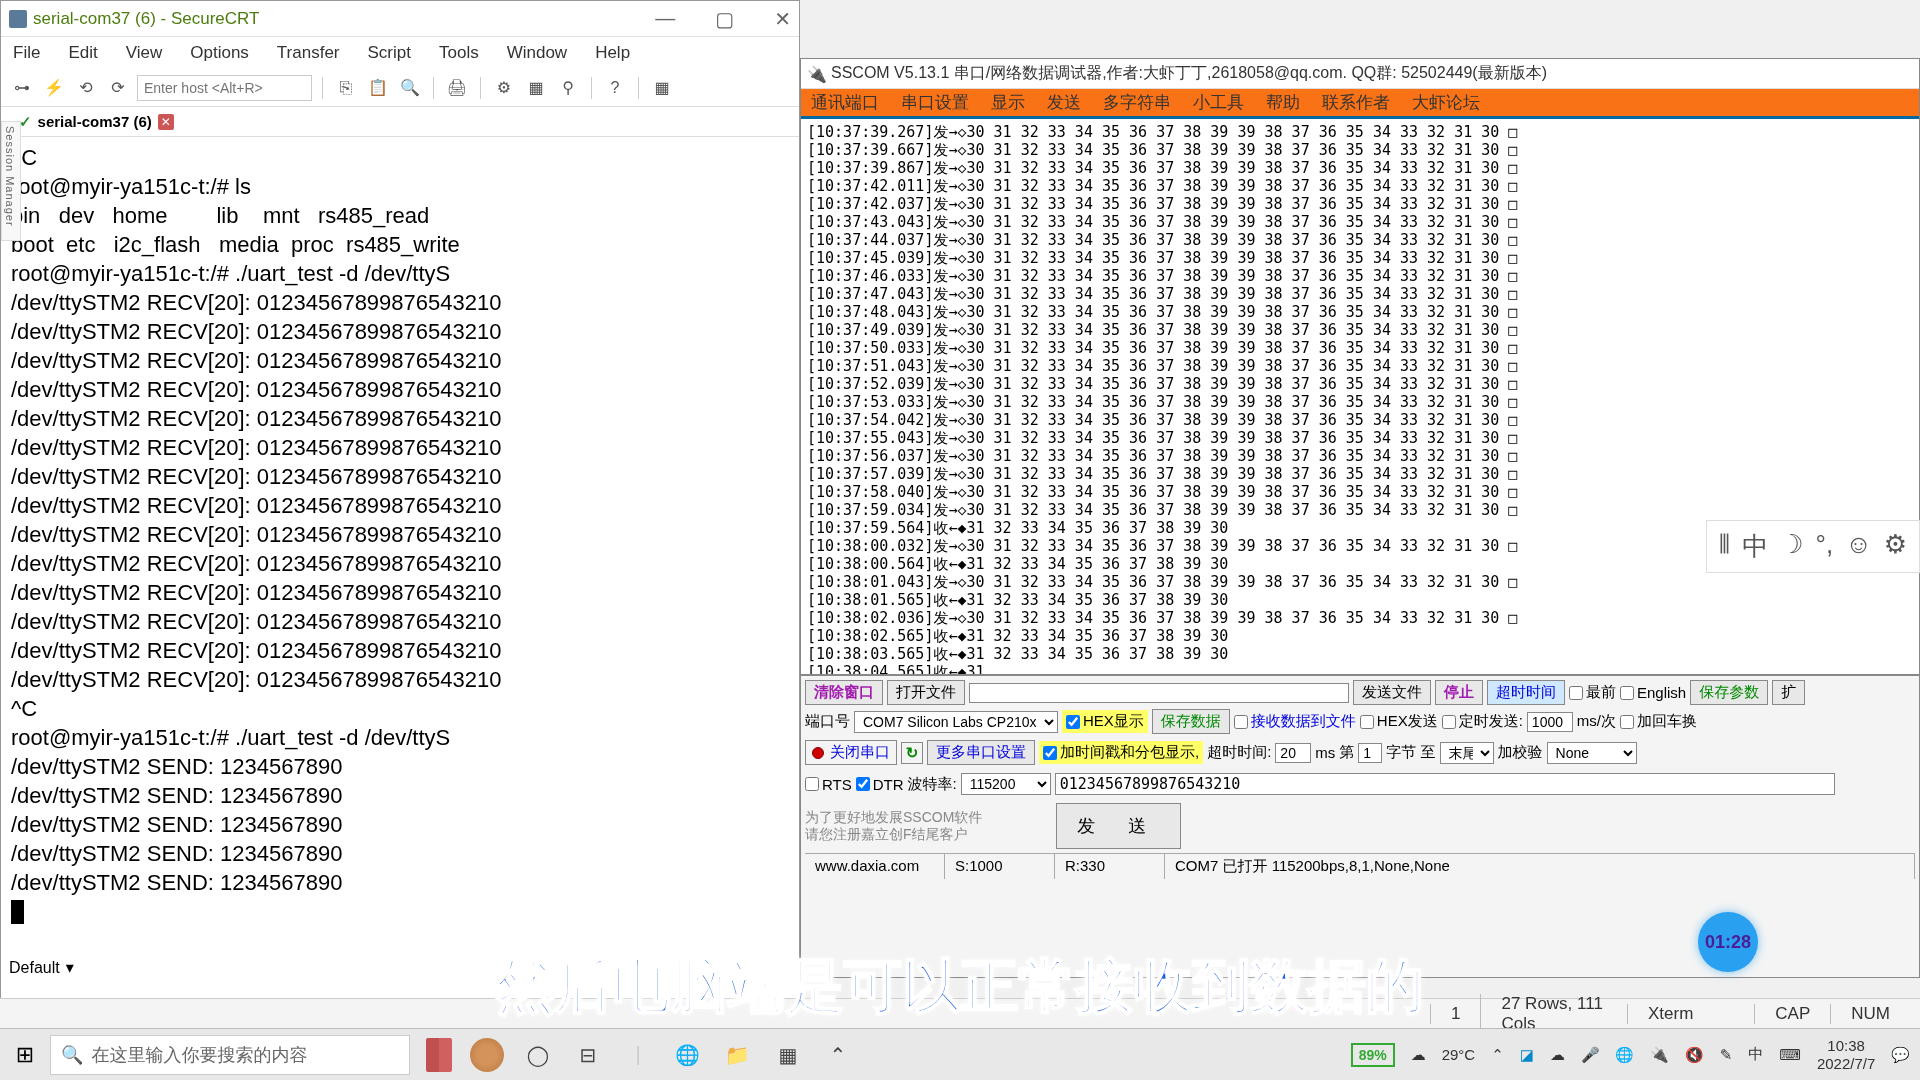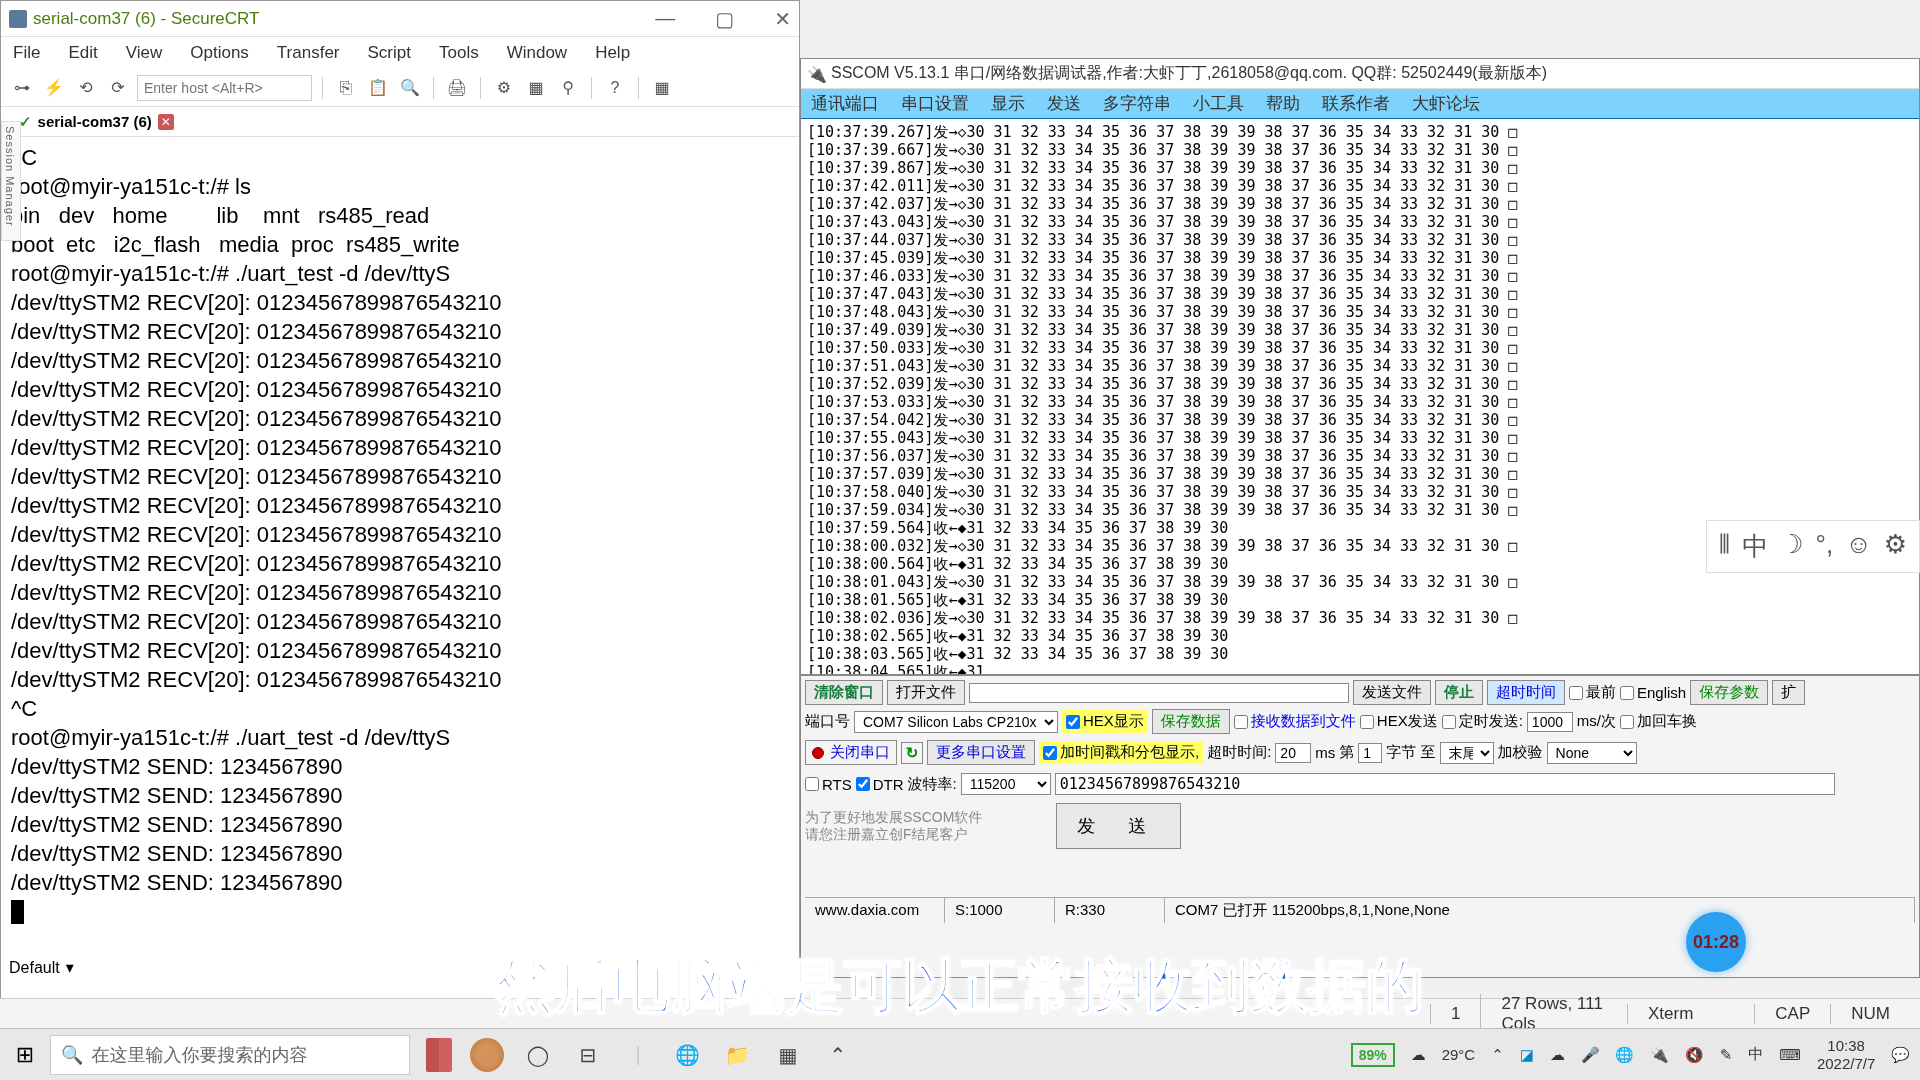--- a/index.html
+++ b/index.html
@@ -24,55 +24,55 @@
 .securecrt .terminal { padding: 6px 10px; font-family: "Consolas", monospace; font-size: 22px; line-height: 29px; color: #000; white-space: pre; background: #fff; height: calc(100% - 200px); overflow: hidden; }
 .securecrt .terminal .cursor { display: inline-block; width: 13px; height: 24px; background: #000; vertical-align: text-bottom; }
 .securecrt .sidemanager { position: absolute; left: 0; top: 120px; width: 20px; height: 120px; background: #f8f8f8; border: 1px solid #ddd; writing-mode: vertical-lr; font-size: 11px; color: #666; padding: 4px 2px; text-orientation: mixed; letter-spacing: 1px; }
 .securecrt .statusbar-top { position: absolute; bottom: 52px; left: 8px; display: flex; align-items: center; gap: 6px; font-size: 16px; }
 .securecrt .statusbar { position: absolute; bottom: 4px; left: 0; width: 100%; height: 26px; display: flex; align-items: center; padding: 0 10px; font-size: 16px; color: #444; }
 
 
 .sscom { position: absolute; left: 800px; top: 58px; width: 1120px; height: 920px; background: #f4f4f4; border: 1px solid #888; }
 .sscom .titlebar { height: 30px; display: flex; align-items: center; padding: 0 6px; font-size: 16px; color: #333; background: #fff; border-bottom: 1px solid #ddd; }
 .sscom .titlebar .icon { width: 18px; height: 18px; margin-right: 6px; display: inline-block; }
-.sscom .menubar { height: 30px; display: flex; align-items: center; gap: 22px; padding: 0 10px; font-size: 17px; color: #333; background: #7dd3fc; border-bottom: 1px solid #0369a1; }
+.sscom .menubar { height: 30px; display: flex; align-items: center; gap: 22px; padding: 0 10px; font-size: 17px; color: #333; background: #f97316; border-bottom: 3px solid #0369a1; }
 .sscom .log { background: #fff; font-family: "Consolas", monospace; font-size: 15px; line-height: 18px; padding: 4px 6px; height: 555px; overflow: hidden; white-space: pre; color: #000; }
 .sscom .controls { border-top: 2px solid #888; padding: 2px 4px; font-size: 15px; }
 .sscom .row { display: flex; align-items: center; gap: 4px; padding: 2px 0; flex-wrap: nowrap; }
 .sscom .btn { border: 1px solid #888; background: #e8e8e8; padding: 2px 8px; font-size: 15px; cursor: default; }
-.sscom .btn.red { color: #15803d; font-weight: bold; }
+.sscom .btn.red { color: #a21caf; font-weight: bold; }
 .sscom .btn.green { color: #080; }
 .sscom .btn.blue { color: #00d; }
 .sscom .inp { border: 1px solid #888; padding: 1px 4px; font-size: 14px; background: #fff; }
 .sscom .chk { display: inline-flex; align-items: center; gap: 3px; font-size: 15px; }
 .sscom .chk input { width: 14px; height: 14px; }
 .sscom .hl-yellow { background: #ffff66; padding: 2px 4px; }
 .sscom .closeport { display: inline-flex; align-items: center; gap: 6px; border: 1px solid #888; padding: 2px 6px; }
 .sscom .closeport .dot { width: 12px; height: 12px; background: #c00; border-radius: 50%; border: 1px solid #800; }
 .sscom .refresh { width: 22px; height: 22px; border: 1px solid #888; display: inline-flex; align-items: center; justify-content: center; color: #080; font-weight: bold; }
 .sscom .txarea { border: 1px solid #888; background: #fff; font-family: monospace; font-size: 15px; padding: 4px; width: 780px; height: 22px; }
 .sscom .sendbtn { border: 1px solid #888; background: #e8e8e8; padding: 10px 20px; font-size: 18px; letter-spacing: 14px; }
 .sscom .promo { font-size: 15px; padding: 2px 4px; white-space: nowrap; overflow: hidden; }
-.sscom .status2 { display: flex; border-top: 1px solid #aaa; font-size: 15px; margin-top: 44px; }
+.sscom .status2 { display: flex; border-top: 1px solid #aaa; font-size: 15px; }
 .sscom .status2 > div { border-right: 1px solid #aaa; padding: 3px 10px; }
 .sscom .hint { color: #888; font-size: 14px; line-height: 17px; }
 
 
 .float-tools { position: absolute; right: 0; top: 520px; display: flex; gap: 12px; background: #fff; padding: 8px 12px; border: 1px solid #ddd; font-size: 26px; color: #555; }
 
 
 .bottom-status { position: absolute; bottom: 52px; left: 0; width: 100%; height: 30px; display: flex; align-items: center; font-size: 17px; color: #333; padding: 0 10px; background: #f4f4f4; border-top: 1px solid #ccc; }
 .bottom-status .cell { padding: 0 20px; border-left: 1px solid #bbb; }
 .bottom-status .cell:first-child { border: none; flex: 0 0 1420px; }
 
 
 .subtitle { position: absolute; bottom: 54px; left: 50%; transform: translateX(-50%); font-size: 58px; font-weight: bold; color: #2060e0; -webkit-text-stroke: 2px #fff; text-shadow: 0 0 6px #fff; white-space: nowrap; }
 
 
-.timer { position: absolute; right: 174px; bottom: 108px; width: 60px; height: 60px; background: #2aa0f0; color: #7f1d1d; border-radius: 50%; display: flex; align-items: center; justify-content: center; font-size: 18px; font-weight: bold; box-shadow: 0 0 10px rgba(42,160,240,.6); }
+.timer { position: absolute; right: 162px; bottom: 108px; width: 60px; height: 60px; background: #2aa0f0; color: #4c1d95; border-radius: 50%; display: flex; align-items: center; justify-content: center; font-size: 18px; font-weight: bold; box-shadow: 0 0 10px rgba(42,160,240,.6); }
 
 
 .taskbar { position: absolute; bottom: 0; left: 0; width: 100%; height: 52px; background: #e8e8e8; display: flex; align-items: center; border-top: 1px solid #bbb; }
 .taskbar .start { width: 50px; height: 100%; display: flex; align-items: center; justify-content: center; font-size: 22px; color: #000; }
 .taskbar .search { display: flex; align-items: center; gap: 8px; background: #fff; border: 1px solid #ccc; padding: 6px 10px; width: 360px; height: 40px; font-size: 18px; color: #666; }
 .taskbar .icons { display: flex; align-items: center; gap: 18px; margin-left: 16px; }
 .taskbar .ticon { width: 32px; height: 32px; display: flex; align-items: center; justify-content: center; font-size: 20px; color: #444; }
 .taskbar .cookie { width: 34px; height: 34px; background: radial-gradient(circle, #d4935a 40%, #b87540 100%); border-radius: 50%; }
 .taskbar .book { width: 26px; height: 34px; background: linear-gradient(90deg, #c05050 50%, #d06060 50%); border-radius: 2px; }
 .taskbar .tray { margin-left: auto; display: flex; align-items: center; gap: 16px; padding-right: 10px; font-size: 15px; color: #333; }

